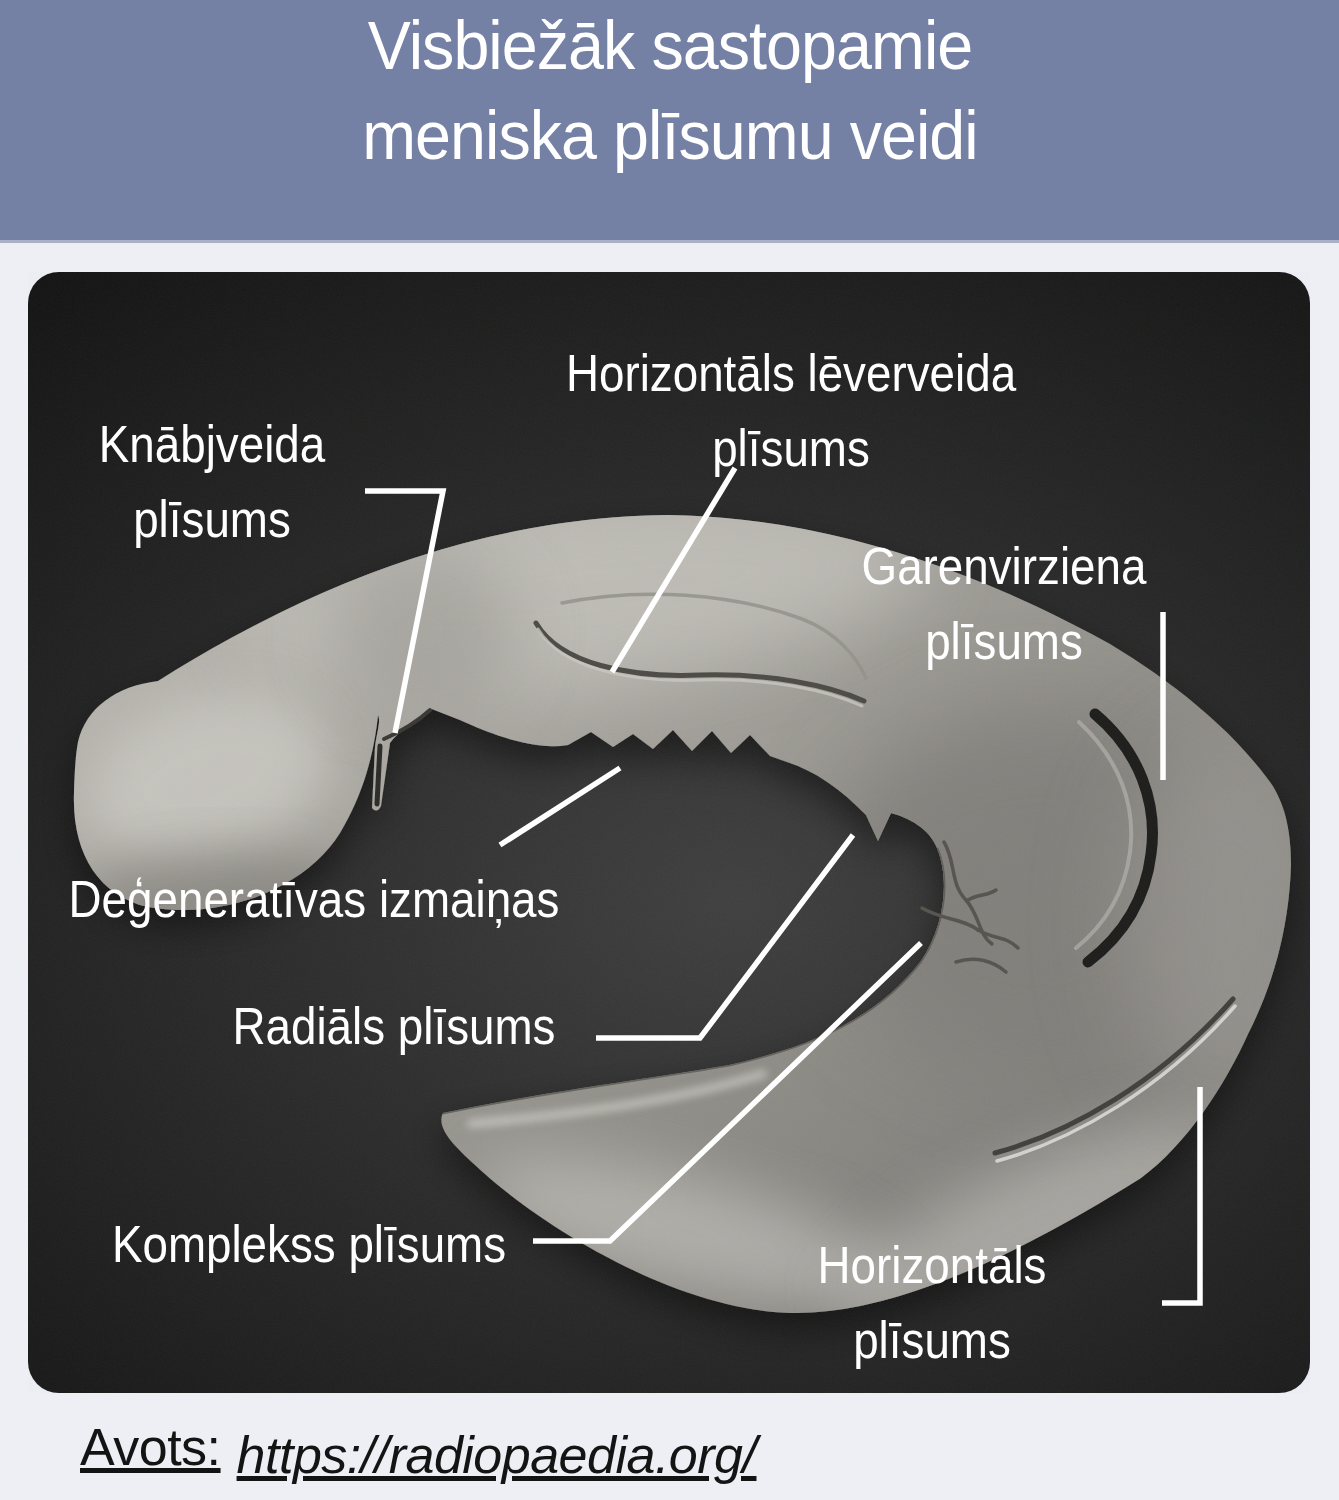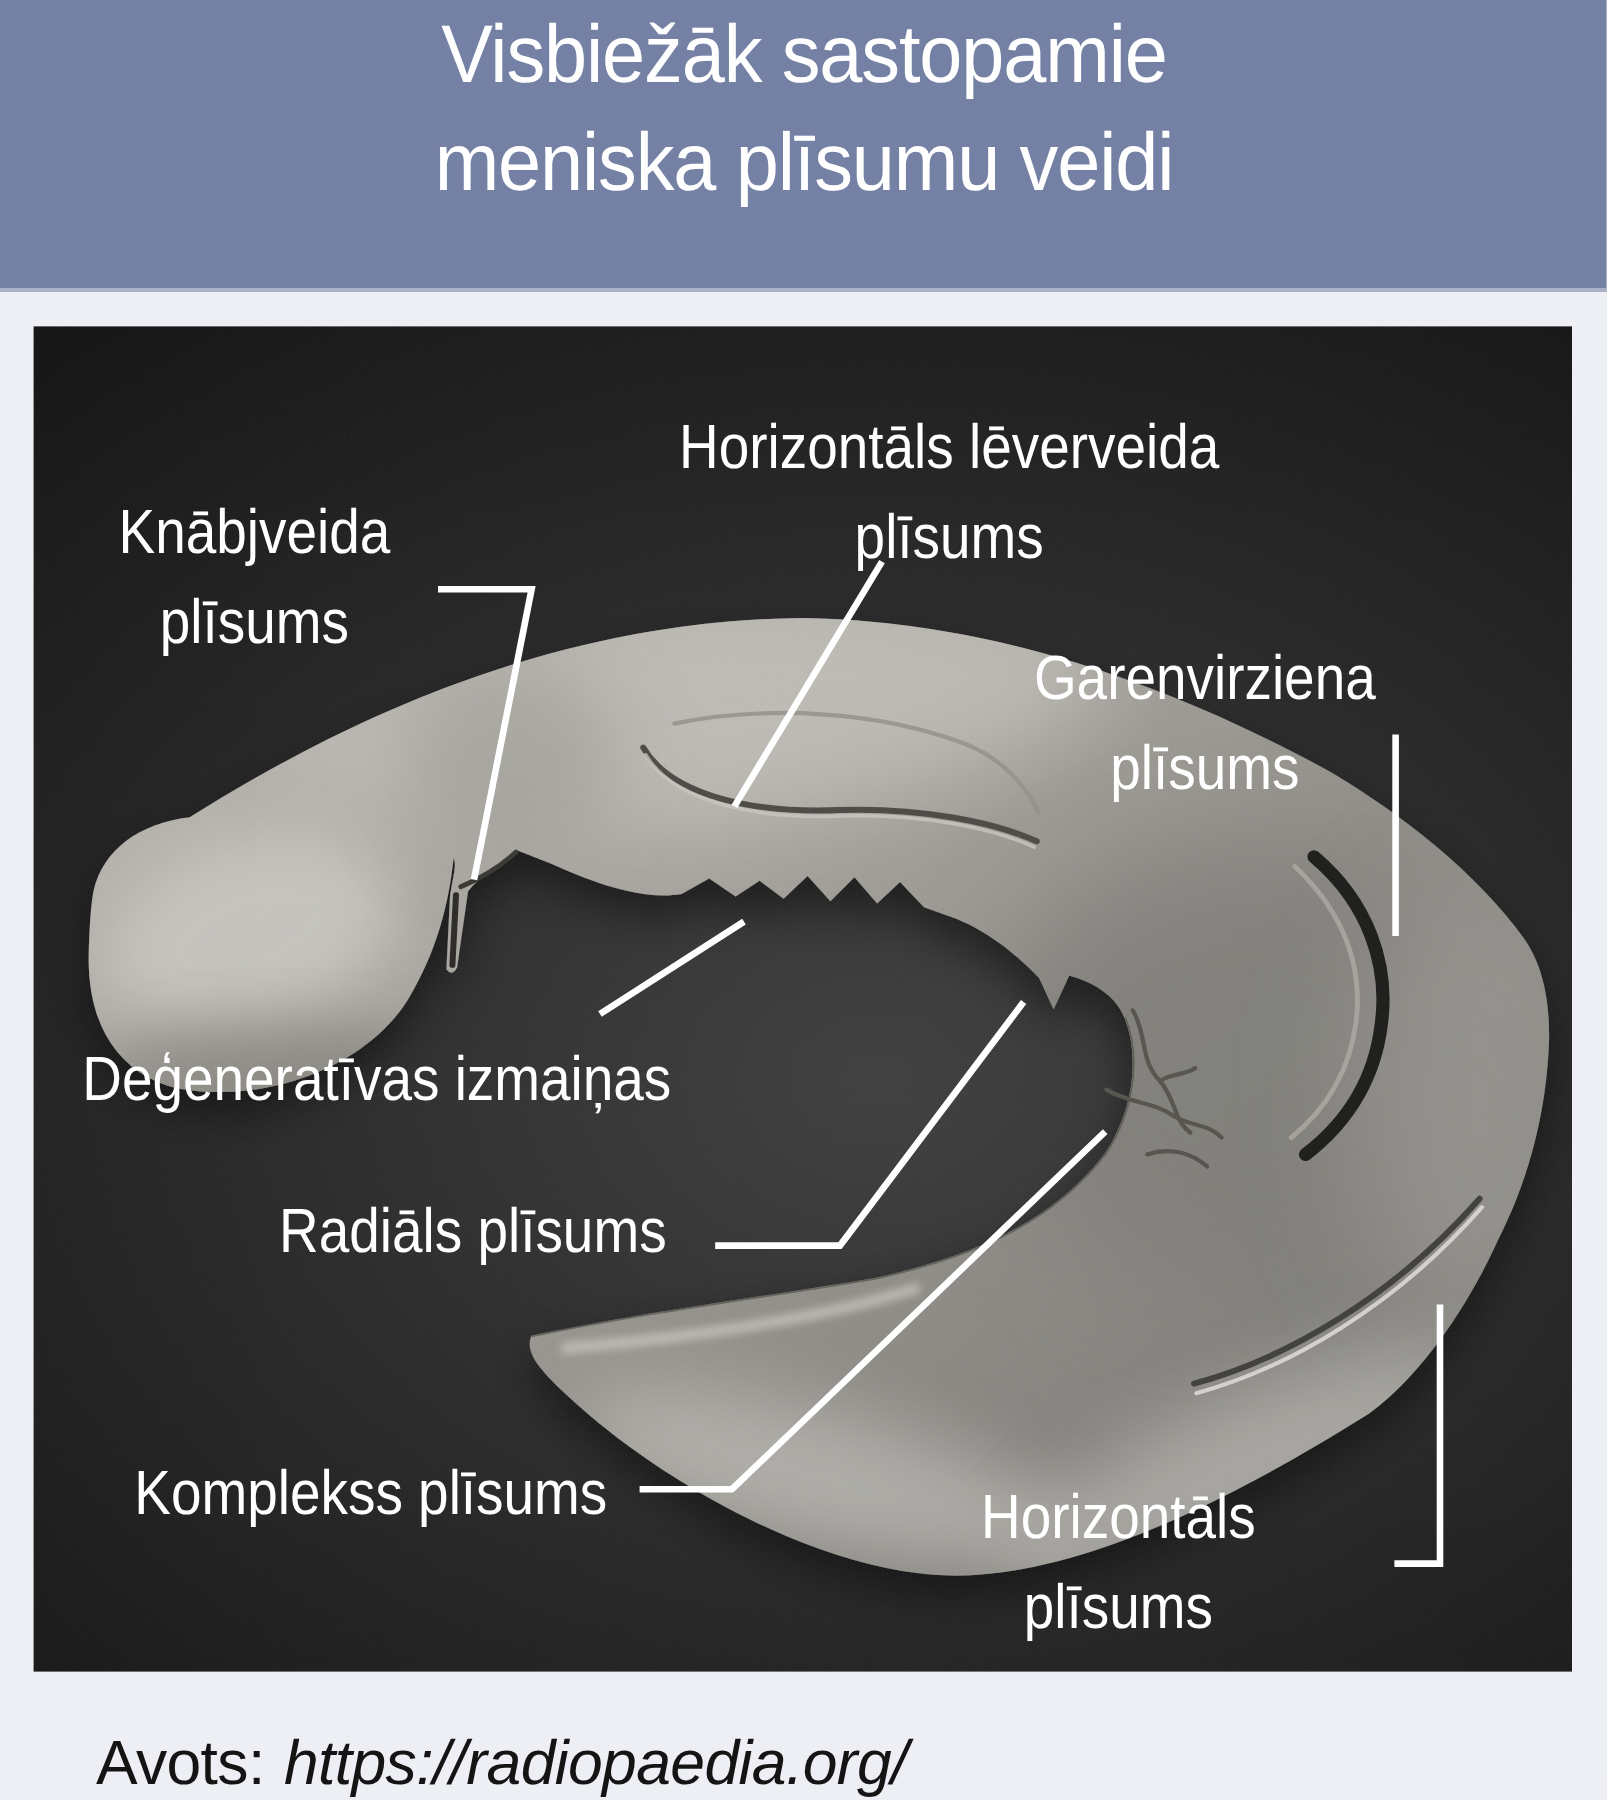--- a/index.html
+++ b/index.html
@@ -17,32 +17,33 @@
   }
   .title{
     color:#fff;font-size:68px;line-height:90px;letter-spacing:-1px;
     text-align:center;white-space:pre-line;
     transform:scaleX(.95);
   }
   .panel{
     position:absolute;left:28px;top:272px;width:1282px;height:1121px;
     background:radial-gradient(ellipse 85% 72% at 55% 56%,
        var(--panel-center,#3f3f3f) 0%, #2b2b2b 42%, var(--panel-edge,#121212) 100%);
+    border-radius:31px;
   }
   .panel svg{position:absolute;left:0;top:0;}
   .leader{stroke:var(--leader,#fff);stroke-width:5.5;fill:none;}
   .label{
     position:absolute;color:var(--label-text,#fff);
     font-size:52px;line-height:1.45;white-space:pre-line;text-align:center;
     transform:translate(-50%,-50%) scaleX(.88);
   }
   .footer{
     position:absolute;left:0;top:1393px;width:1339px;height:107px;
-    display:flex;align-items:flex-end;padding-left:80px;box-sizing:border-box;
-    color:var(--footer-text,#141414);font-size:52px;letter-spacing:-.5px;
+    display:flex;align-items:center;padding-left:80px;box-sizing:border-box;
+    color:var(--footer-text,#141414);font-size:52px;letter-spacing:-.5px;text-decoration:underline;
   }
   .footer .url{font-style:italic;margin-left:16px;margin-top:16px;}
 </style>
 </head>
 <body>
 
 <div class="page">
 
   <div class="header">
     <div class="title">Visbiežāk sastopamie

